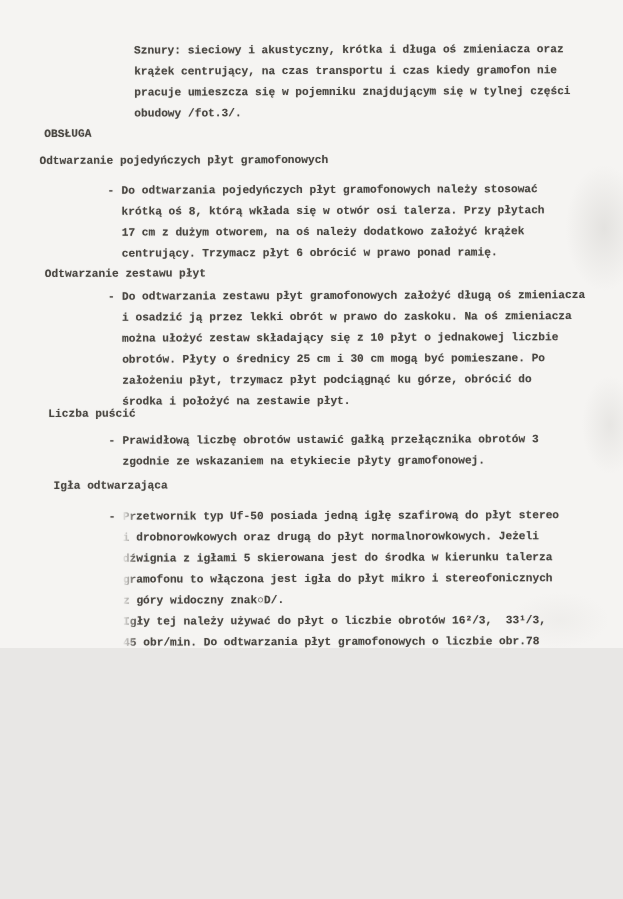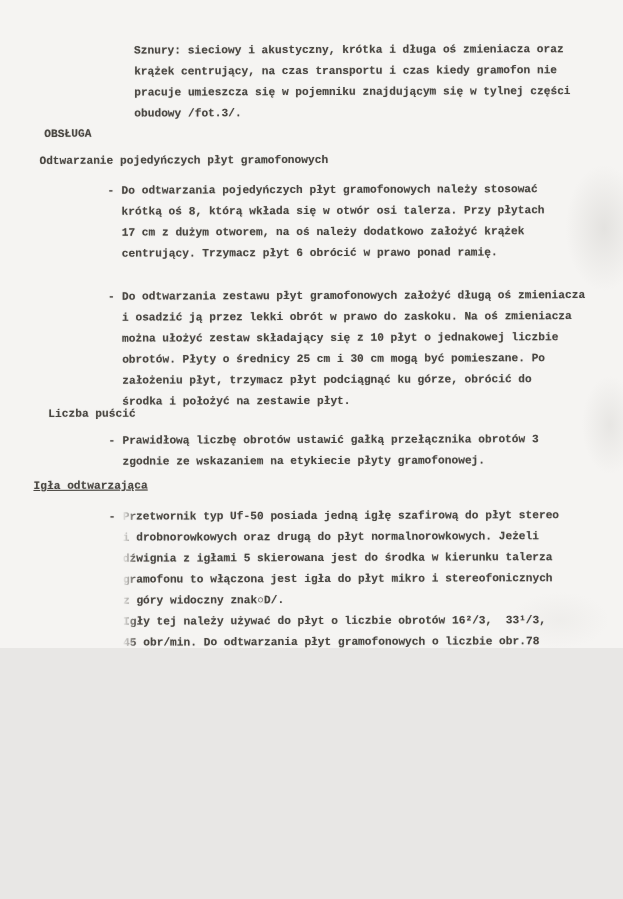--- a/index.html
+++ b/index.html
@@ -63,21 +63,21 @@
   }
   
   #intro        { left: 135px; top: 40px;  }
   #h-obsluga    { left: 45px;  top: 123px; }
   #h-pojed      { left: 40px;  top: 150px; }
   #b-pojed      { left: 122px; top: 180px; }
   #h-zestaw     { left: 45px;  top: 263px; }
   #b-zestaw     { left: 122px; top: 286px; }
   #h-liczba     { left: 48px;  top: 403px; }
   #b-liczba     { left: 122px; top: 430px; }
-  #h-igla       { left: 33px;  top: 475px; text-decoration: underline; }
+  #h-igla       { left: 53px;  top: 475px; }
   #b-igla       { left: 122px; top: 506px; }
   #h-uruch      { left: 24px;  top: 686px; }
   #b-uruch      { left: 130px; top: 710px; }
   #b-uruch .dash { left: -22px; }
 </style>
 </head>
 <body>
 
 <div class="page">
   <div class="content">
@@ -95,20 +95,21 @@
     <div class="bullet" id="b-pojed">
       <span class="dash">-</span>
       <div class="lines">
         <div class="line">Do odtwarzania pojedyńczych płyt gramofonowych należy stosować</div>
         <div class="line">krótką oś 8, którą wkłada się w otwór osi talerza. Przy płytach</div>
         <div class="line">17 cm z dużym otworem, na oś należy dodatkowo założyć krążek</div>
         <div class="line">centrujący. Trzymacz płyt 6 obrócić w prawo ponad ramię.</div>
       </div>
     </div>
 
+    <div class="heading" id="h-zestaw">Odtwarzanie zestawu płyt</div>
     <div class="bullet" id="b-zestaw">
       <span class="dash">-</span>
       <div class="lines">
         <div class="line">Do odtwarzania zestawu płyt gramofonowych założyć długą oś zmieniacza</div>
         <div class="line">i osadzić ją przez lekki obrót w prawo do zaskoku. Na oś zmieniacza</div>
         <div class="line">można ułożyć zestaw składający się z 10 płyt o jednakowej liczbie</div>
         <div class="line">obrotów. Płyty o średnicy 25 cm i 30 cm mogą być pomieszane. Po</div>
         <div class="line">założeniu płyt, trzymacz płyt podciągnąć ku górze, obrócić do</div>
         <div class="line">środka i położyć na zestawie płyt.</div>
       </div>

